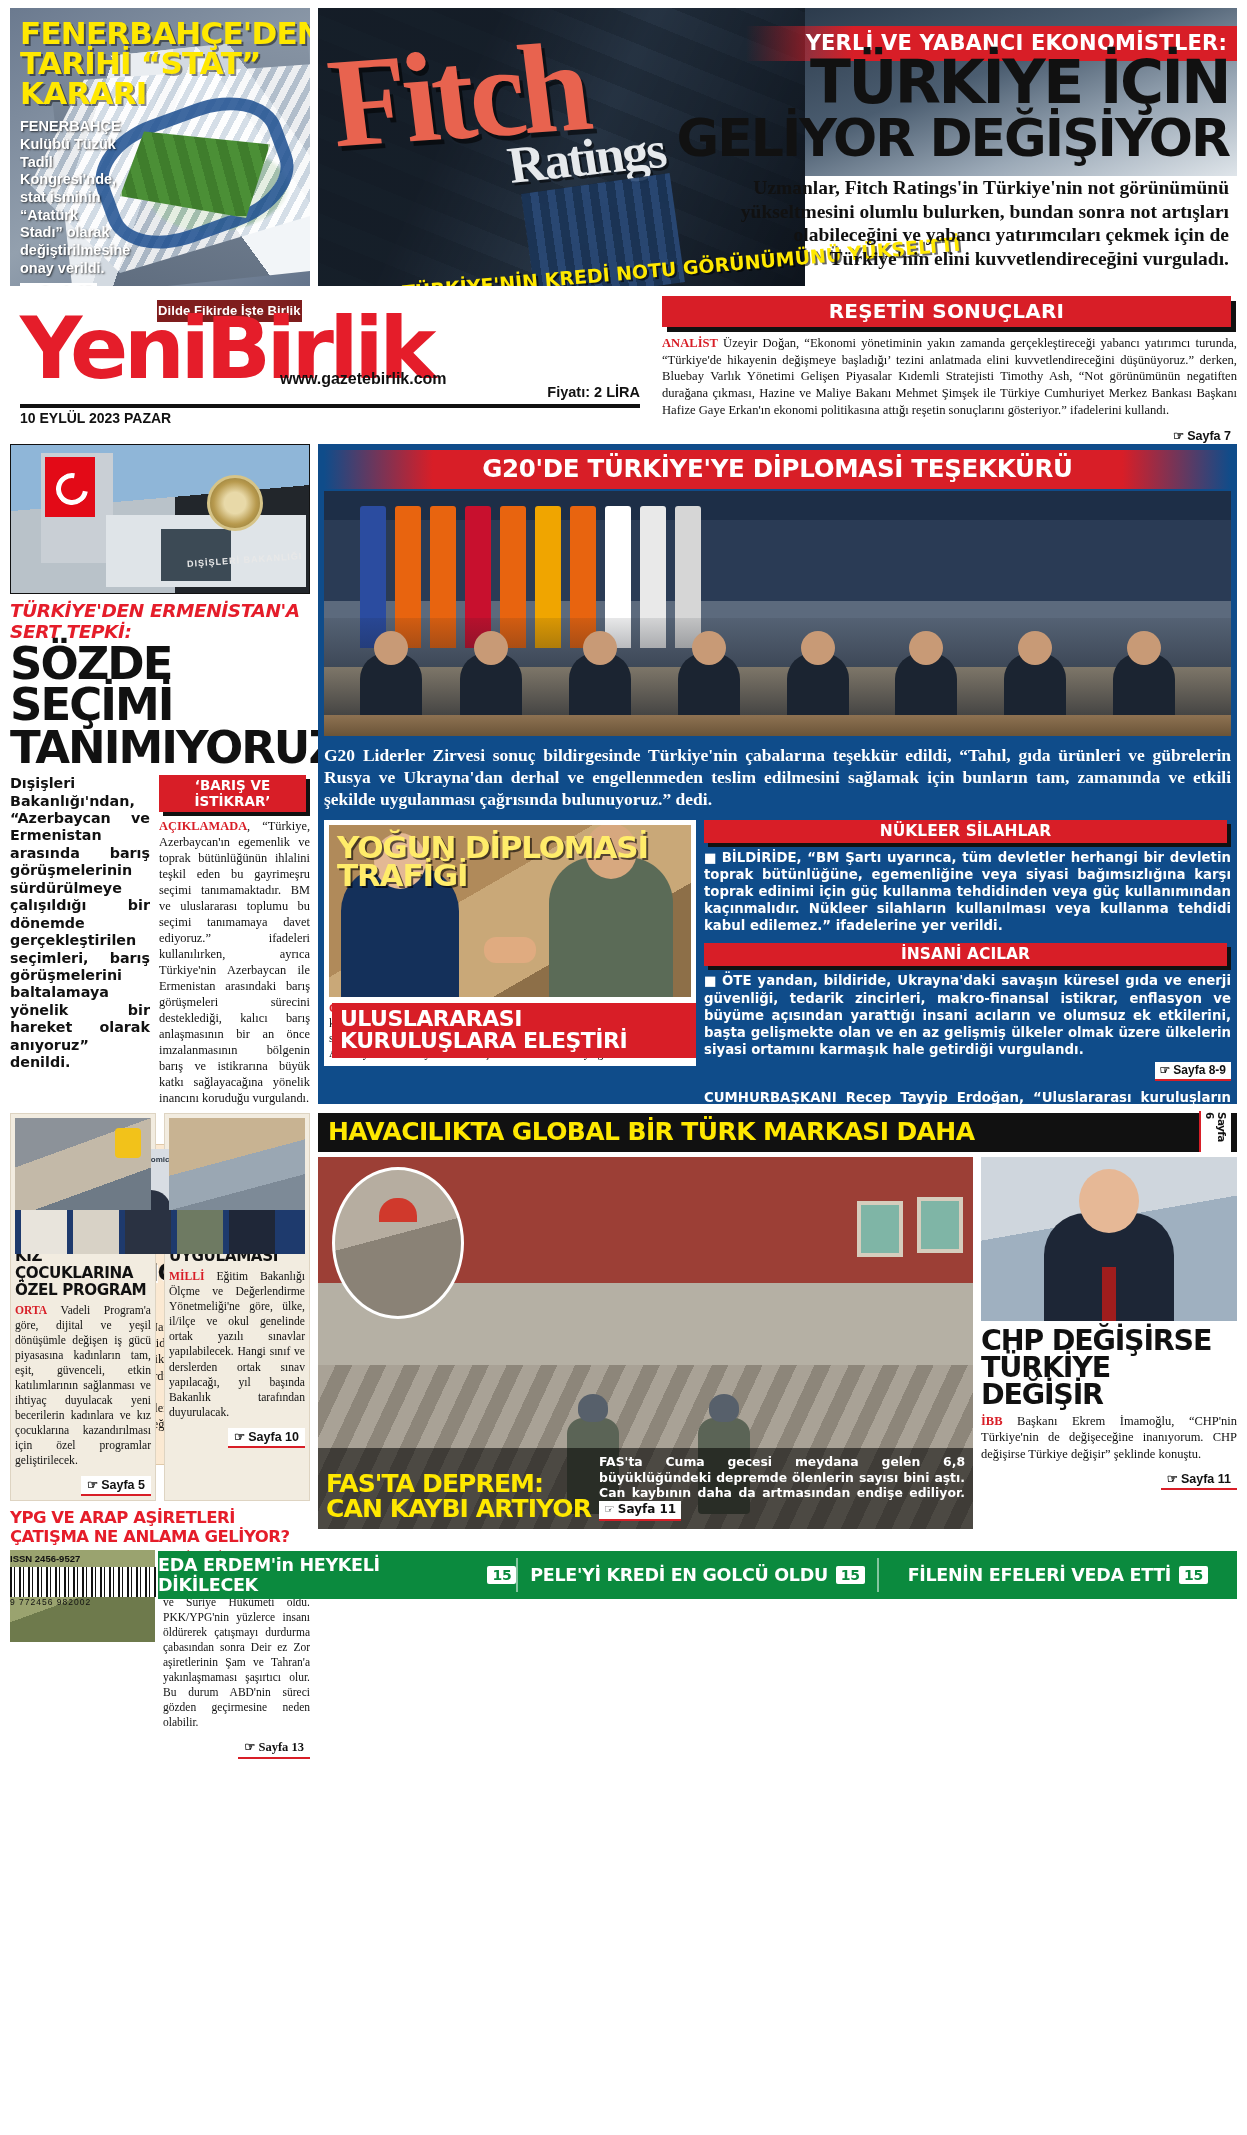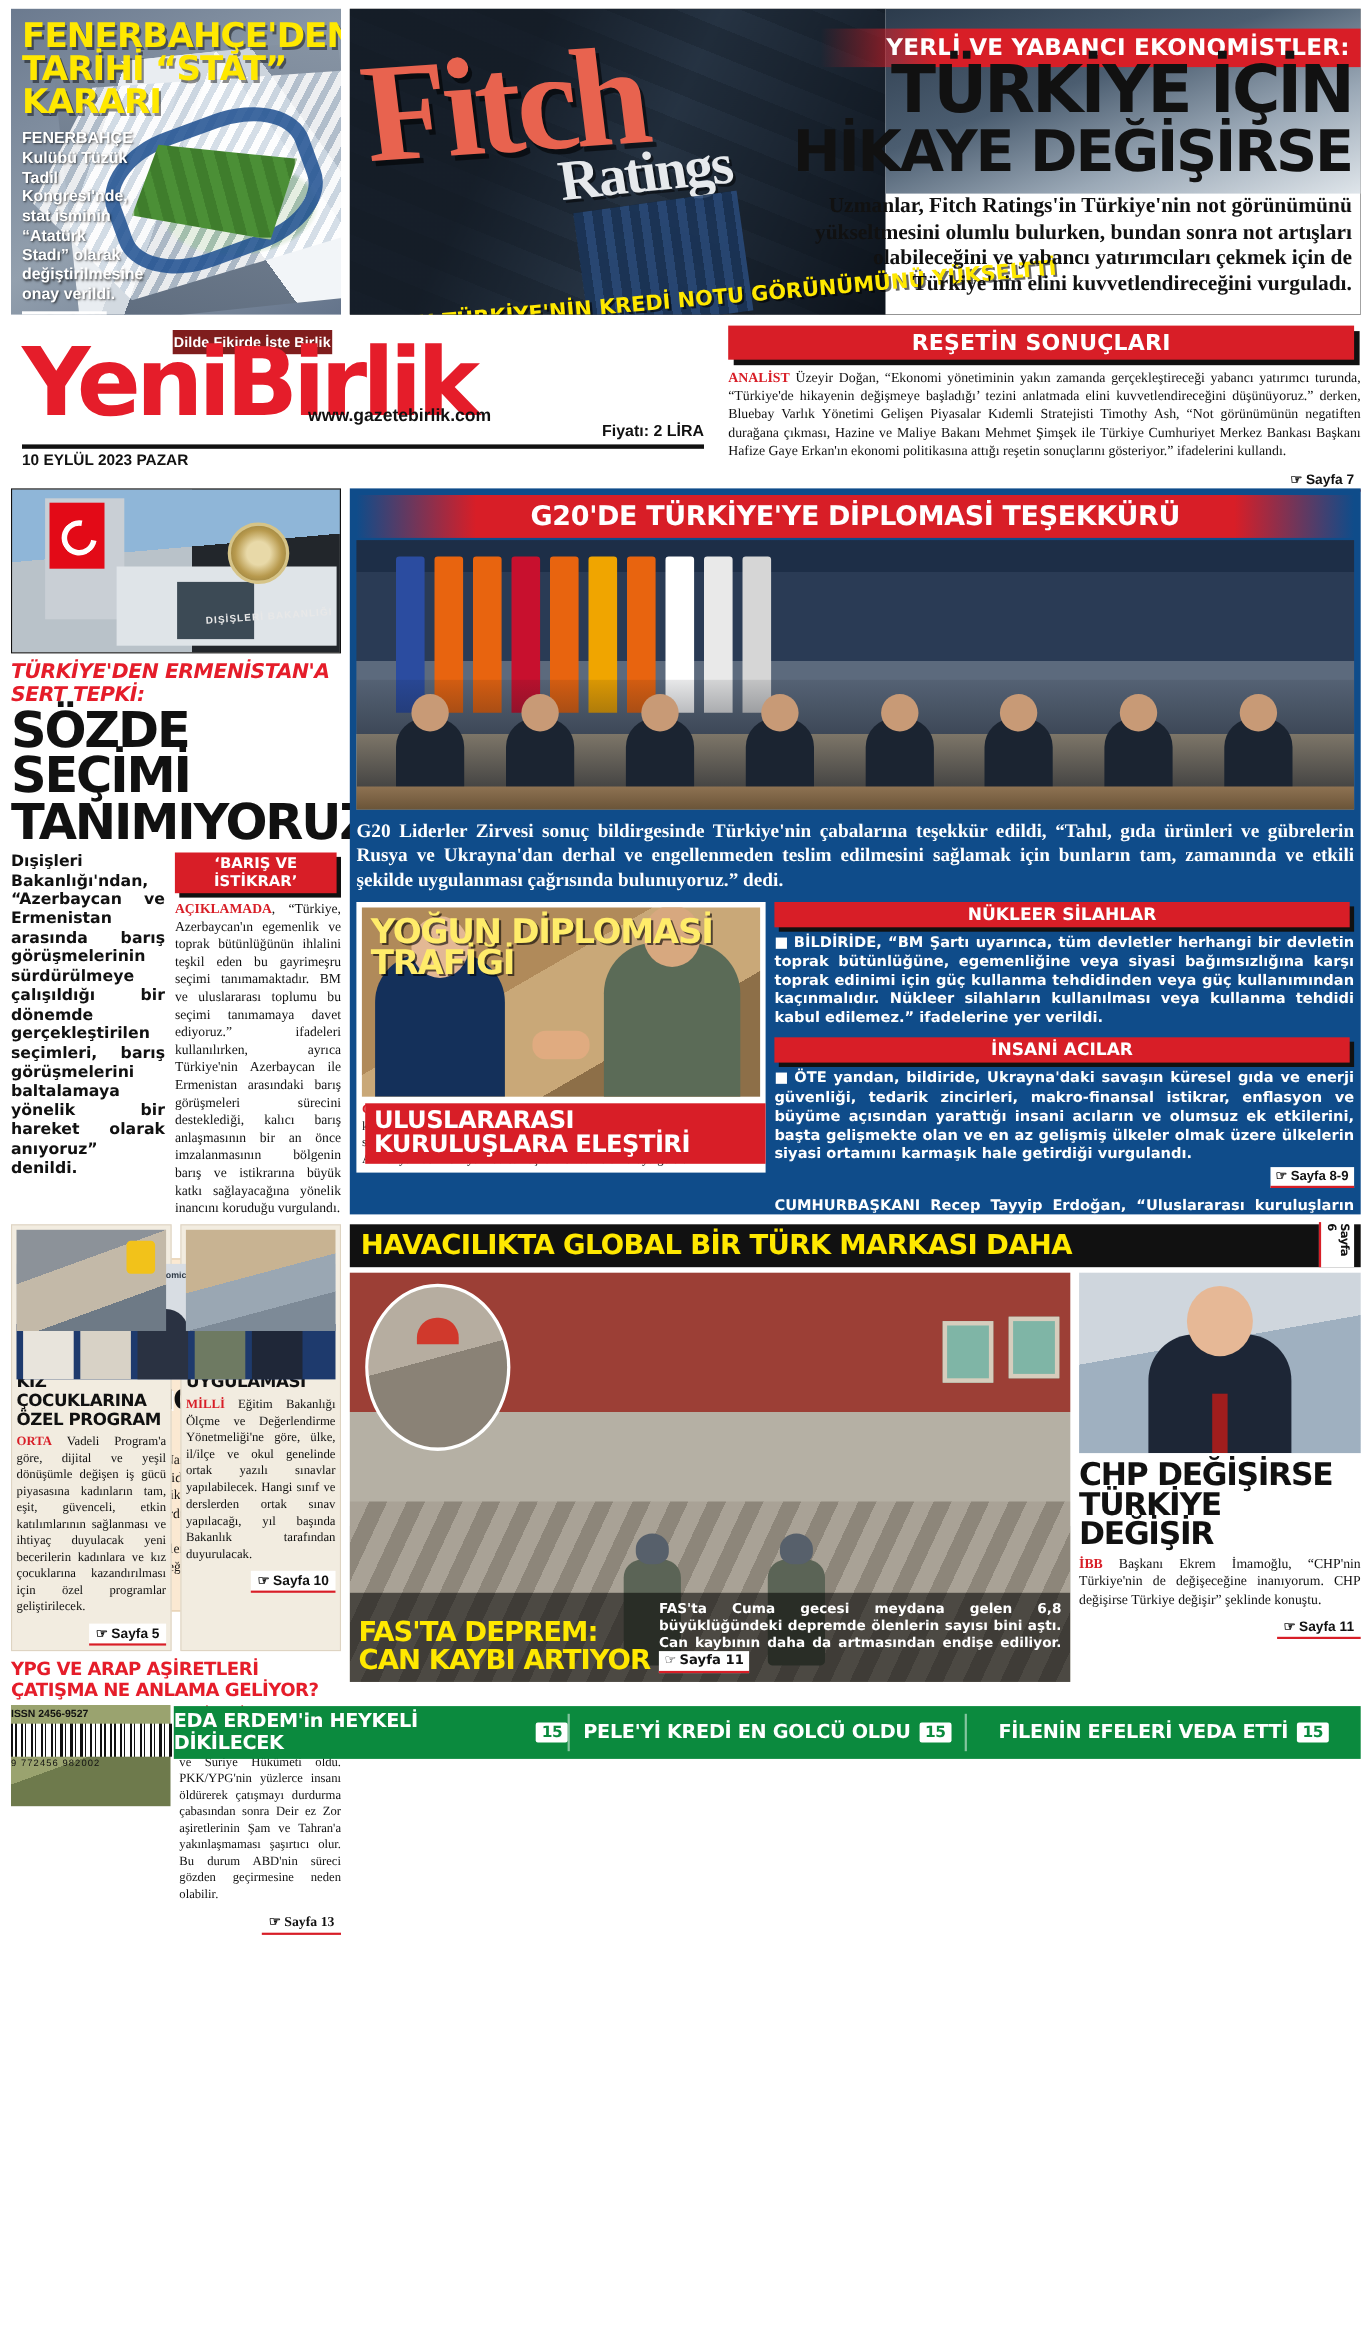--- a/index.html
+++ b/index.html
@@ -444,21 +444,21 @@
       <div class="fitch-photo"></div>
       <div class="fitch-word">Fitch</div>
       <div class="fitch-sub">Ratings</div>
       <div class="fitch-screens"></div>
       <div class="fitch-kicker">FITCH TÜRKİYE'NİN KREDİ NOTU GÖRÜNÜMÜNÜ YÜKSELTTİ</div>
       <div class="fitch-right">
         <div class="fitch-right-photo"></div>
       </div>
       <div class="fitch-ek">YERLİ VE YABANCI EKONOMİSTLER:</div>
       <div class="fitch-h1">TÜRKİYE İÇİN</div>
-      <div class="fitch-h2">HİKAYE DEĞİŞİRSE</div>
+      <div class="fitch-h2">GELİYOR DEĞİŞİYOR</div>
       <div class="fitch-lead">Uzmanlar, Fitch Ratings'in Türkiye'nin not görünümünü yükseltmesini olumlu bulurken, bundan sonra not artışları olabileceğini ve yabancı yatırımcıları çekmek için de Türkiye'nin elini kuvvetlendireceğini vurguladı.</div>
     </div>
   </div>
 
   <div class="masthead">
     <div class="mh-left">
       <div class="mh-slogan">Dilde Fikirde İşte Birlik</div>
       <div class="mh-logo"><span>Yeni</span><span class="thin">Birlik</span></div>
       <div class="mh-rule"></div>
       <div class="mh-date">10 EYLÜL 2023 PAZAR</div>

